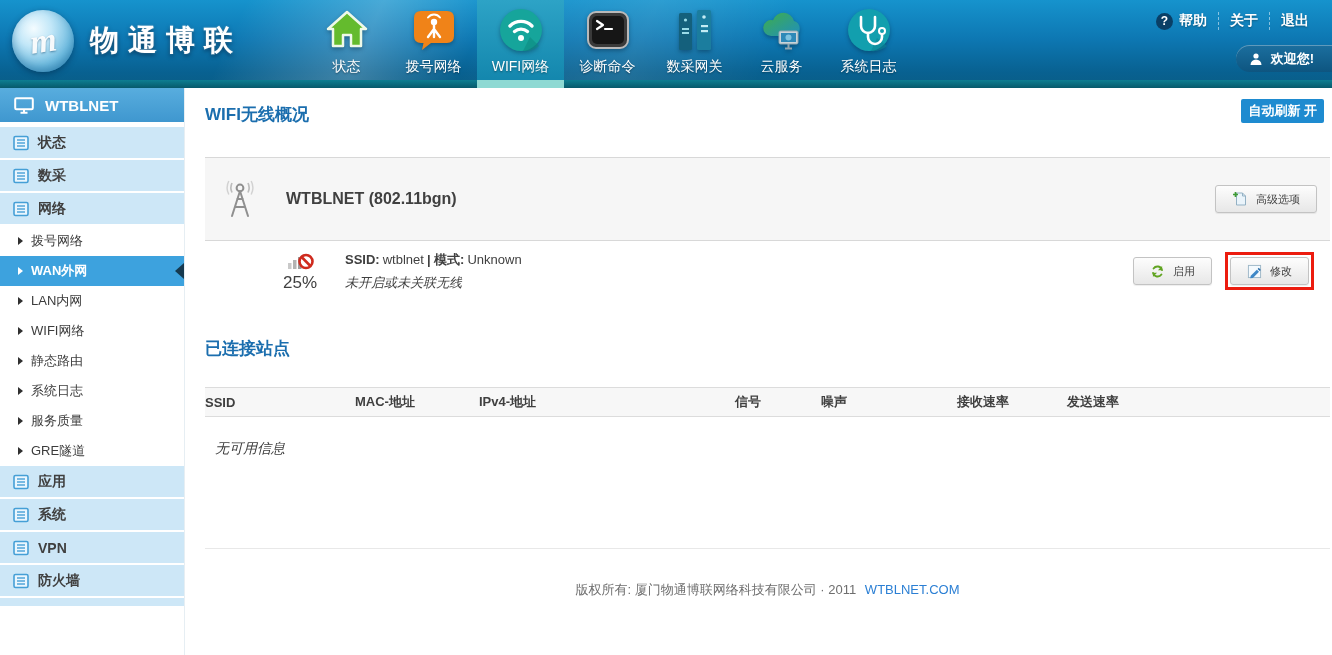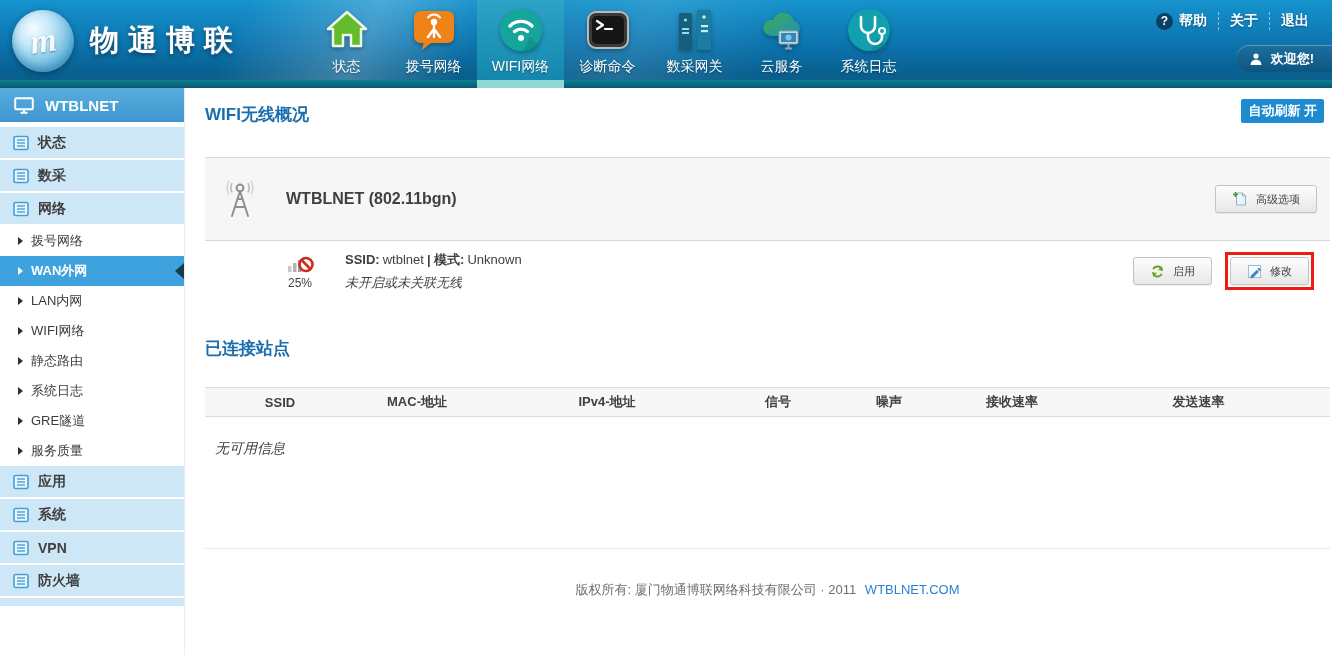--- a/index.html
+++ b/index.html
@@ -86,33 +86,33 @@
     background:linear-gradient(180deg,#fdfdfd,#e7e7e7); border:1px solid #c3c3c3;
     border-radius:3px; font-size:11px; color:#3f3f3f; font-family:"Liberation Sans", sans-serif;
     box-shadow:0 1px 1px rgba(0,0,0,.07); white-space:nowrap; }
   .bicon { display:flex; }
   .bicon svg { display:block; }
   .adv { margin-left:auto; margin-right:13px; }
 
   .sec-body { height:60px; display:flex; align-items:center; }
   .sig { margin-left:72px; width:46px; text-align:center; }
   .sig svg { display:block; margin:0 auto; }
-  .pct { font-size:12px; color:#404040; margin-top:2px; }
+  .pct { font-size:17px; color:#404040; margin-top:2px; }
   .ssid-info { margin-left:22px; font-size:13px; color:#404040; }
   .ssid-info .line1 b { font-weight:bold; }
   .ssid-info .line1 span { margin:0 3px; }
   .ssid-info .line2 { margin-top:5px; font-style:italic;font-family:Liberation Serif, serif; }
   .actions { margin-left:auto; margin-right:16px; display:flex; align-items:center; gap:13px; }
   .red-box { border:3px solid #ec1c0f; padding:2px; }
 
   .stations-title { margin-top:36px; font-size:17px; font-weight:bold; color:#1b6eae; }
   .thead { margin-top:27px; height:30px; background:#f7f7f7;
     border-top:1px solid #dcdcdc; border-bottom:1px solid #dcdcdc;
     display:flex; align-items:center; font-size:13px; font-weight:bold; color:#3f3f3f; }
-  .thead .c { text-align:center; }
+  .thead .c { }
   .c0{width:150px}.c1{width:124px}.c2{width:256px}.c3{width:86px}.c4{width:136px}.c5{width:110px}.c6{flex:1}
   .empty { margin:23px 0 0 10px; font-size:14px; font-style:italic; color:#3c3c3c; }
 
   .divider { margin-top:90px; border-top:1px solid #e8e8e8; }
   .footer { margin-top:32px; text-align:center; font-size:13px; color:#6e6e6e; }
   .flink { color:#2b7fd4; text-decoration:none; margin-left:5px; }
 </style>
 </head>
 <body>
 
@@ -308,25 +308,25 @@
     <div class="sub-item" data-interactable="true">
       <span class="caret" data-interactable="false"></span>
       <span data-interactable="false">静态路由</span>
     </div>
     <div class="sub-item" data-interactable="true">
       <span class="caret" data-interactable="false"></span>
       <span data-interactable="false">系统日志</span>
     </div>
     <div class="sub-item" data-interactable="true">
       <span class="caret" data-interactable="false"></span>
+      <span data-interactable="false">服务质量</span>
+    </div>
+    <div class="sub-item" data-interactable="true">
+      <span class="caret" data-interactable="false"></span>
       <span data-interactable="false">GRE隧道</span>
-    </div>
-    <div class="sub-item" data-interactable="true">
-      <span class="caret" data-interactable="false"></span>
-      <span data-interactable="false">服务质量</span>
     </div>
 
     <div class="group-item" data-interactable="true">
       <span class="licon" data-interactable="false">
           <svg width="16" height="16" viewBox="0 0 16 16">
             <rect x="1" y="1.5" width="14" height="13" rx="1.5" fill="#eaf6fe" stroke="#459fd6" stroke-width="1.6"></rect>
             <line x1="4" y1="5" x2="12" y2="5" stroke="#459fd6" stroke-width="1.4"></line>
             <line x1="4" y1="8" x2="12" y2="8" stroke="#459fd6" stroke-width="1.4"></line>
             <line x1="4" y1="11" x2="12" y2="11" stroke="#459fd6" stroke-width="1.4"></line>
           </svg>

